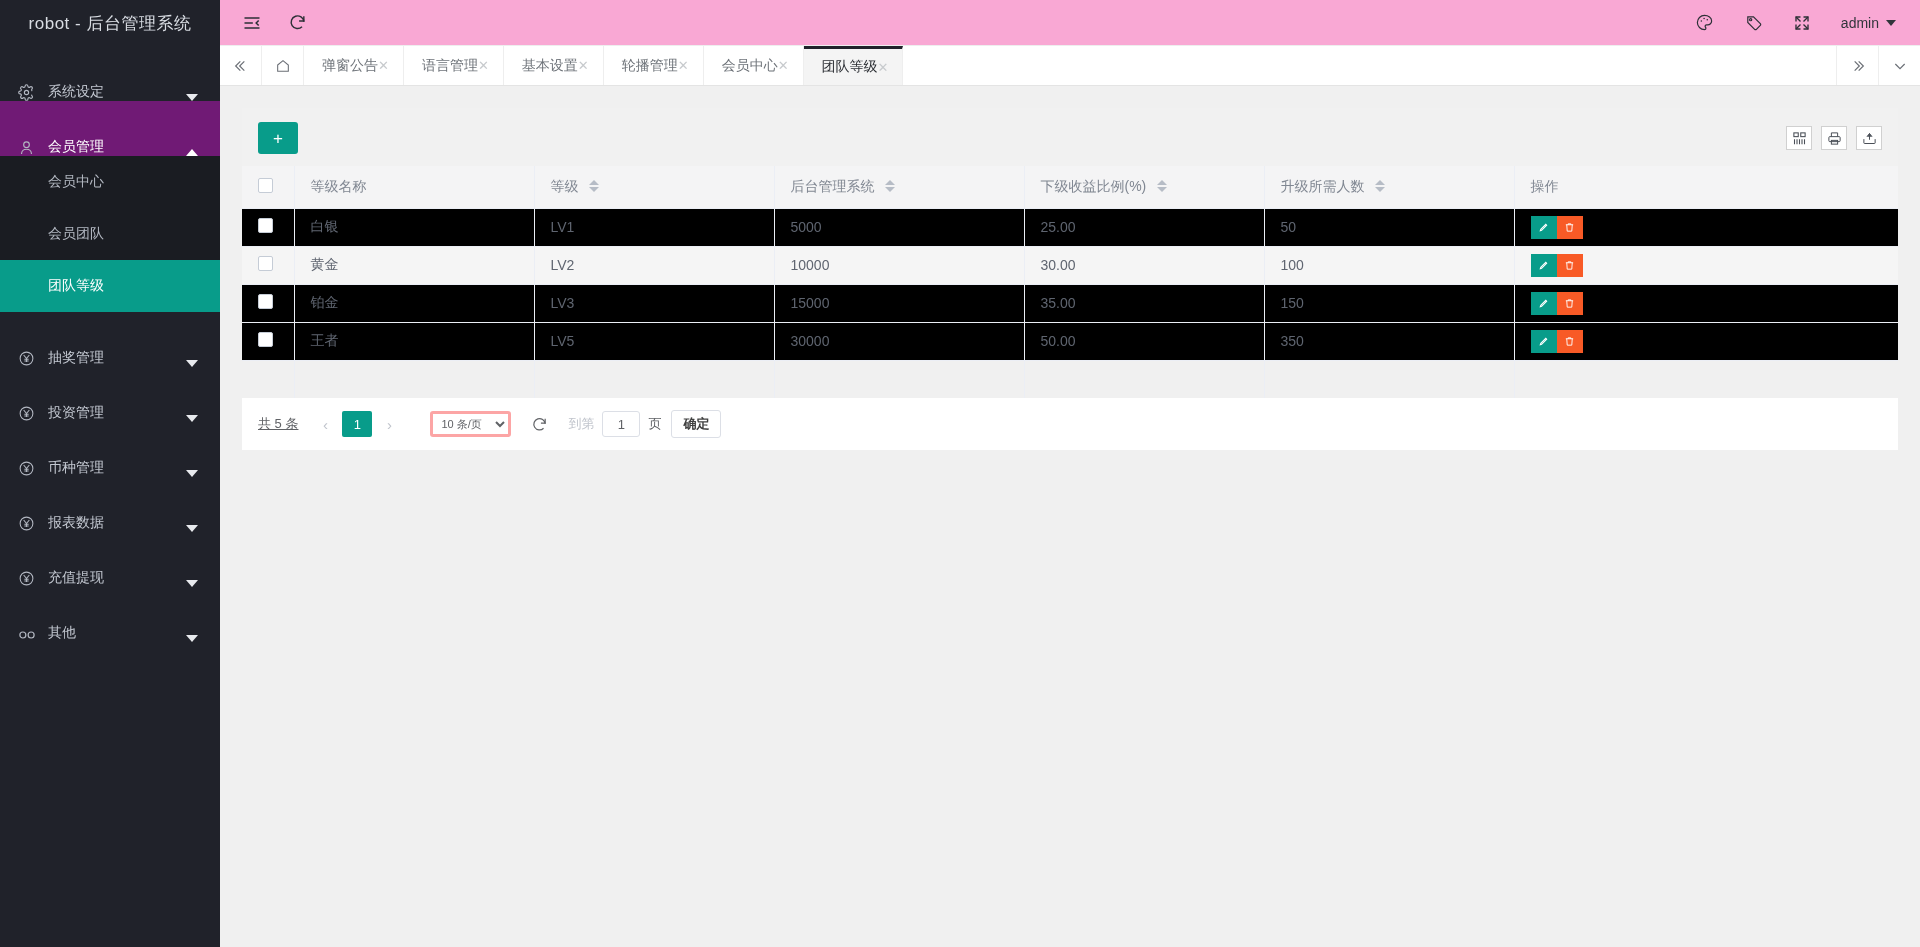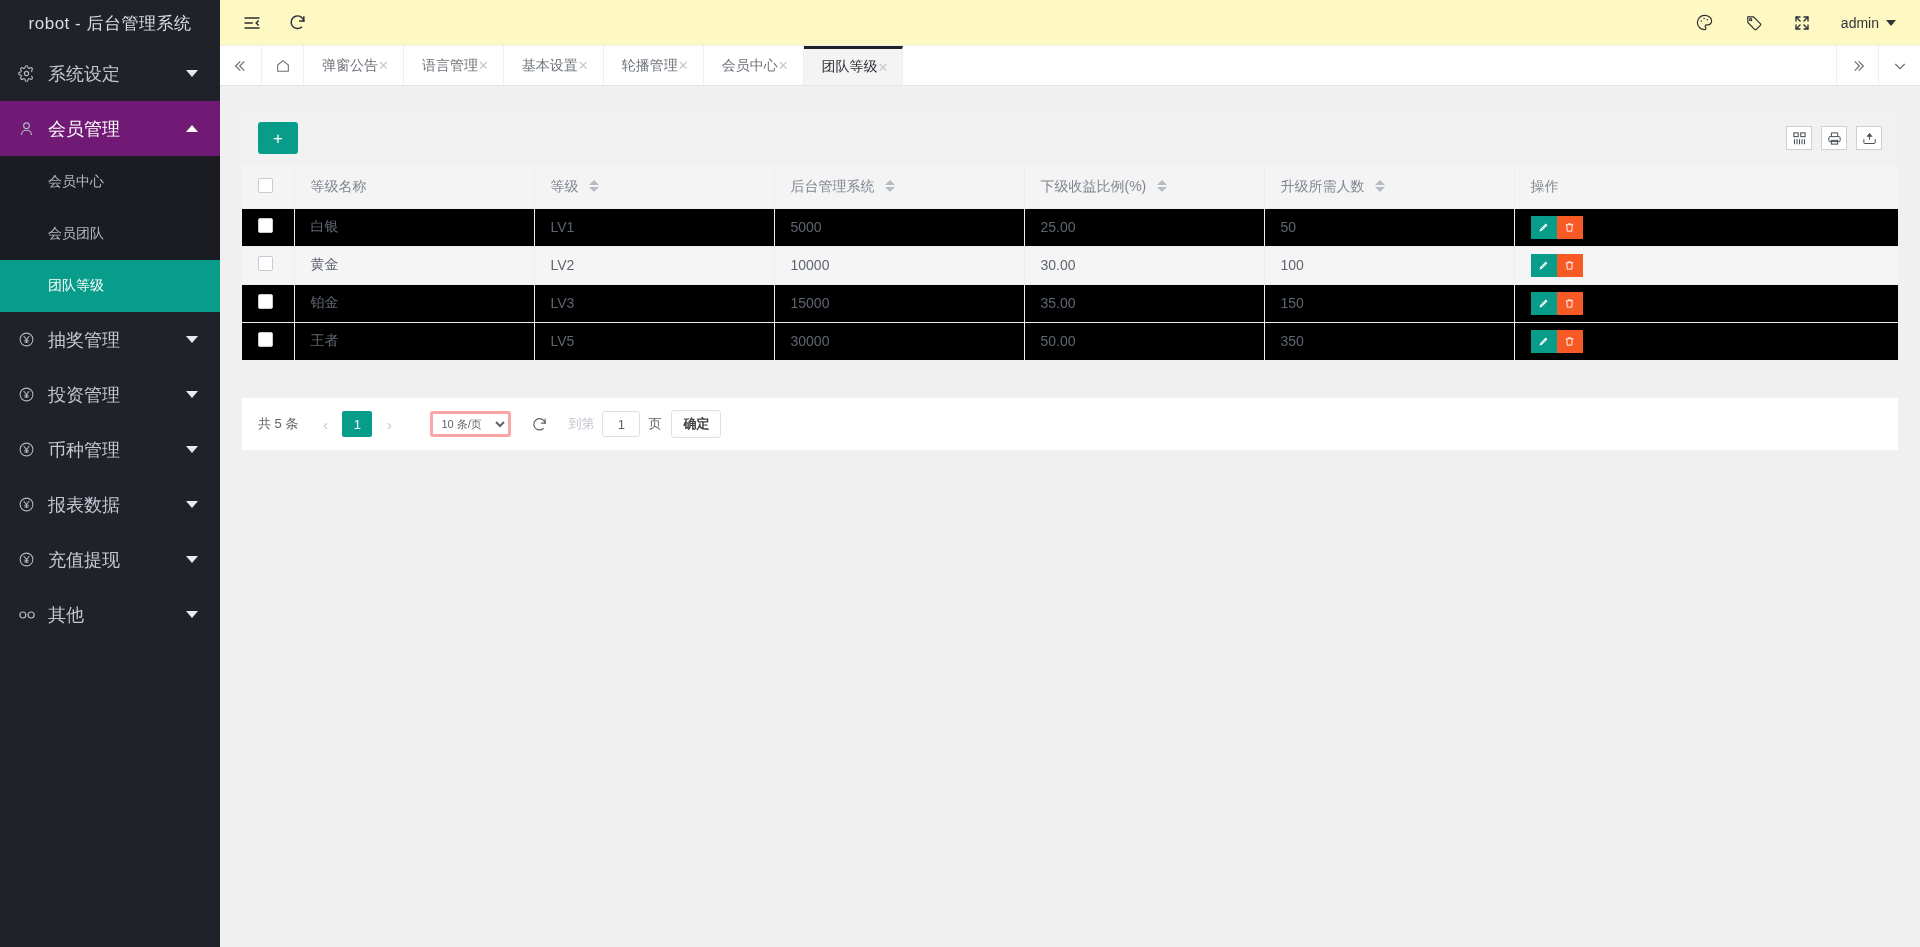--- a/index.html
+++ b/index.html
@@ -18,23 +18,23 @@
     display: flex; flex-direction: column;
     overflow: hidden;
   }
   .brand {
     height: 46px; display: flex; align-items: center; justify-content: center;
     color: #d9dde3; font-size: 17px; letter-spacing: .5px; font-weight: 400;
     background: #20222a;
   }
   .nav { flex: 1; overflow: hidden; }
   .nav-item {
-    height: 55px; display: flex; align-items: center;
+    height: 55px; display: flex; align-items: flex-end;
     padding: 0 22px 0 18px; cursor: pointer; position: relative;
-    color: #c3c8d1; font-size: 18px;
+    color: #c3c8d1; font-size: 14px;
   }
   .nav-item .ico {
     width: 24px; min-width: 24px; display: inline-flex;
     align-items: center; justify-content: flex-start;
     color: #b3b8c2;
   }
   .nav-item .ico svg { display: block; }
   .nav-item .lbl { flex: 1; padding-left: 6px; }
   .caret {
     width: 0; height: 0; border-left: 6px solid transparent;
@@ -46,21 +46,21 @@
   .sub-item {
     height: 52px; display: flex; align-items: center;
     padding-left: 48px; font-size: 14px; color: #b4b9c3; cursor: pointer;
   }
   .sub-item.active { background: #089c8a; color: #ffffff; }
 
   
   .main { flex: 1; height: 947px; display: flex; flex-direction: column; background: #f0f0f0; min-width: 0; }
 
   .topbar {
-    height: 46px; background: #fef9c3; display: flex; align-items: center;
+    height: 46px; background: #f9a8d4; display: flex; align-items: center;
     border-bottom: 1px solid #eeeeee; flex-shrink: 0;
   }
   .topbar-left { display: flex; align-items: center; gap: 26px; padding-left: 22px; }
   .topbar-right { margin-left: auto; display: flex; align-items: center; gap: 30px; padding-right: 24px; }
   .tb-icon { color: #2c2f36; display: flex; align-items: center; cursor: pointer; }
   .admin-box { display: flex; align-items: center; gap: 7px; font-size: 14px; color: #31343b; cursor: pointer; }
   .admin-caret {
     width: 0; height: 0; border-left: 5px solid transparent;
     border-right: 5px solid transparent; border-top: 6px solid #31343b;
   }
@@ -140,21 +140,21 @@
     width: 26px; height: 23px; display: flex; align-items: center; justify-content: center;
     border: none; cursor: pointer; color: #fff;
   }
   .op-edit { background: #089c8a; }
   .op-del { background: #f85a26; }
 
   .pager {
     display: flex; align-items: center; gap: 0;
     background: #fff; padding: 12px 16px; font-size: 13px; color: #606266;
   }
-  .pg-total { margin-right: 14px; color: #606266; }
+  .pg-total { margin-right: 14px; color: #606266; text-decoration: underline; }
   .pg-arrow { width: 26px; text-align: center; color: #c0c4cc; cursor: pointer; font-size: 15px; }
   .pg-num {
     min-width: 30px; height: 26px; background: #089c8a; color: #fff;
     display: flex; align-items: center; justify-content: center;
     border-radius: 2px; margin: 0 4px; cursor: pointer; font-size: 13px;
   }
   .pg-size {
     height: 26px; margin-left: 28px; border: 3px solid #fca5a5; border-radius: 3px;
     font-size: 11px; color: #606266; padding: 0 4px; background: #fff; cursor: pointer;
     font-family: "Liberation Sans", sans-serif;

